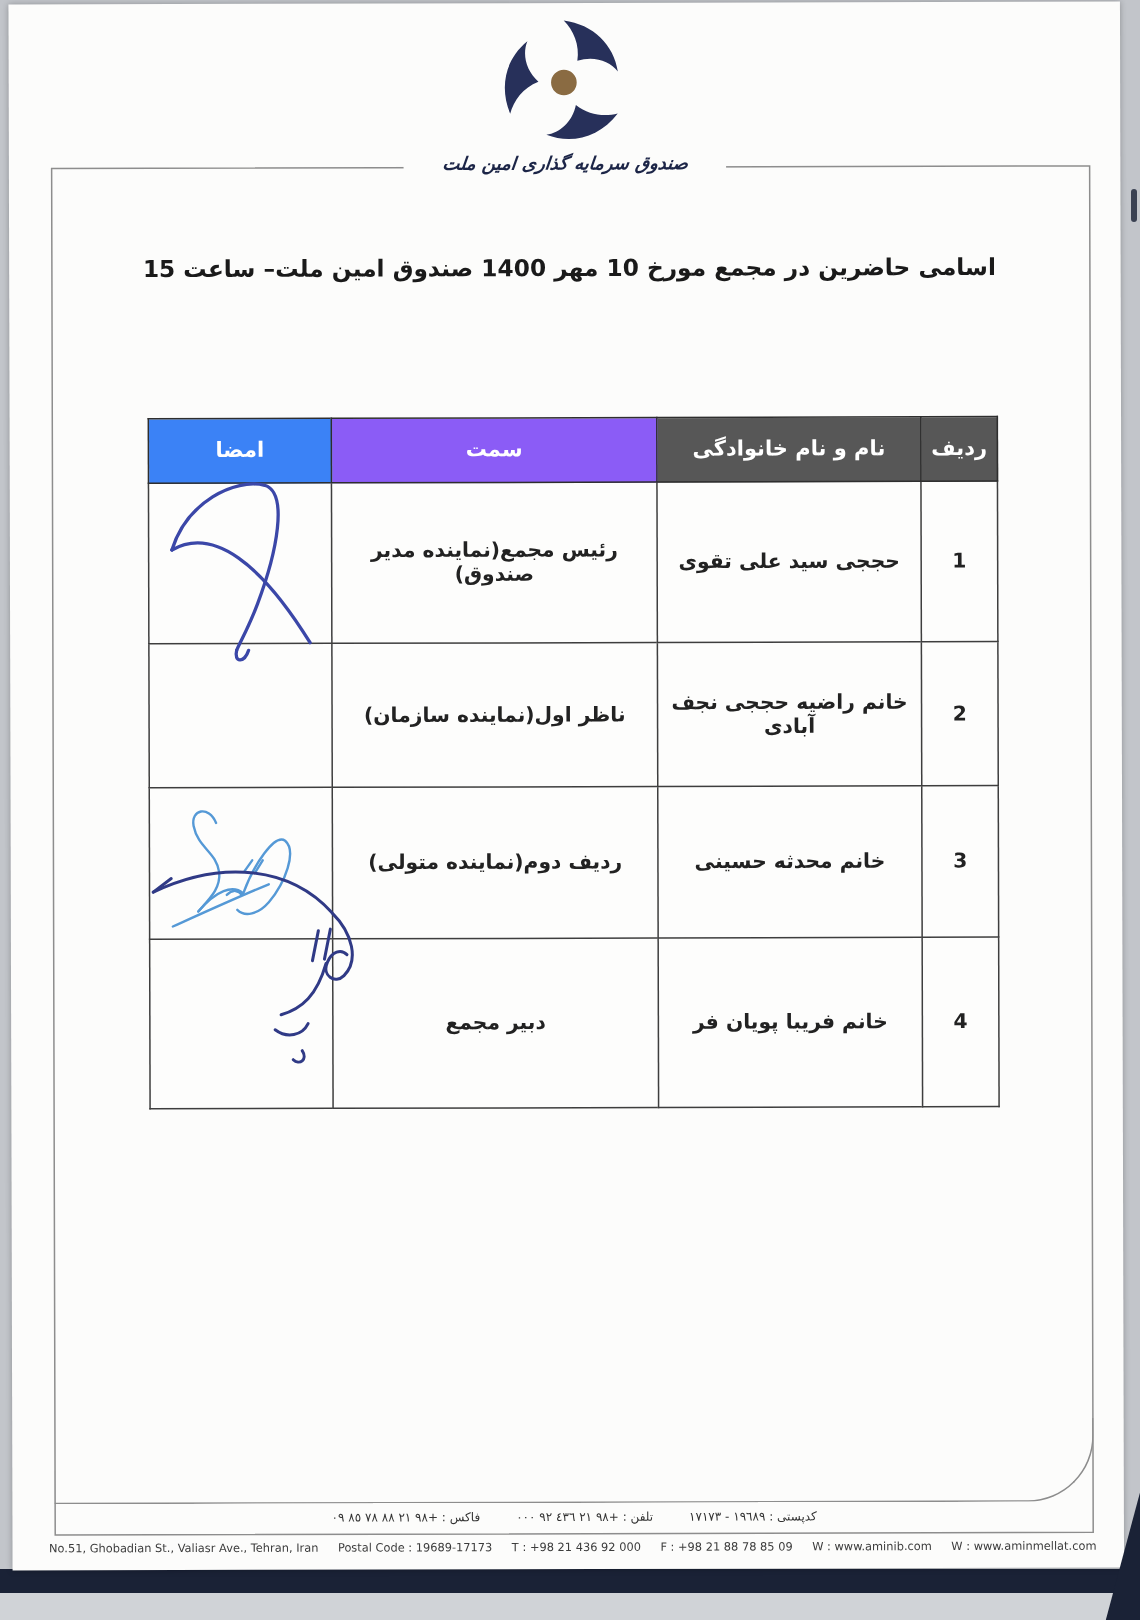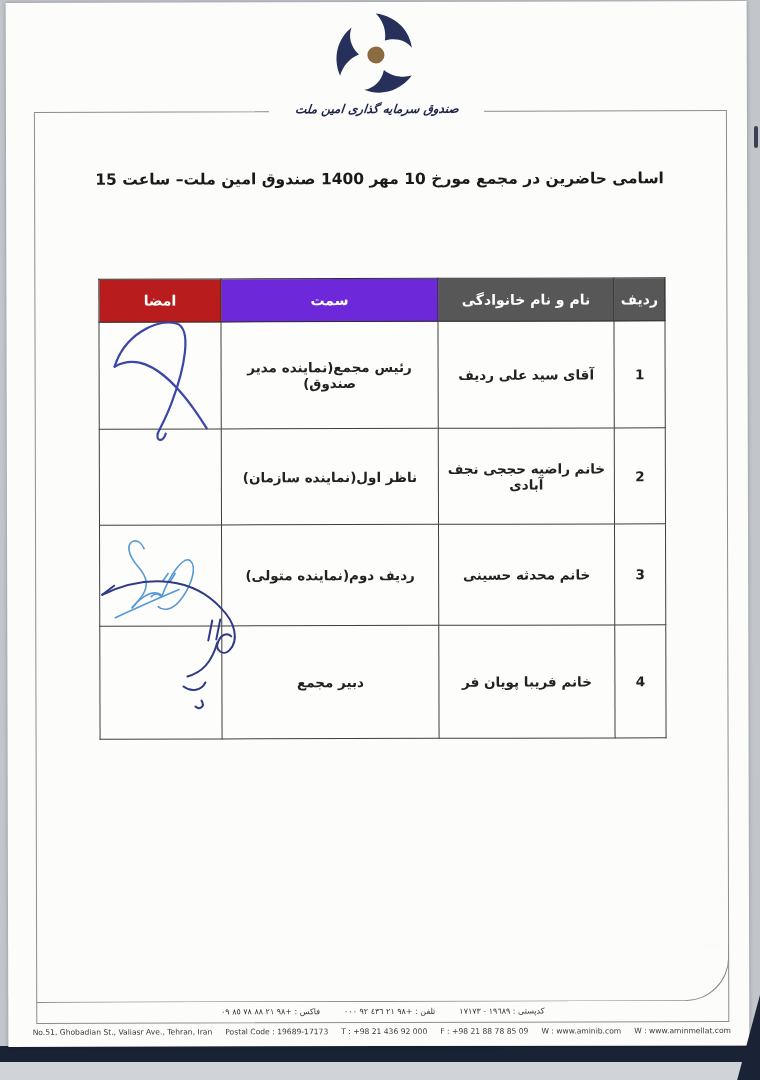--- a/index.html
+++ b/index.html
@@ -101,28 +101,28 @@
         <colgroup>
           <col style="width:51px">
             <col style="width:176px">
             <col style="width:217px">
             <col style="width:122px">
         </colgroup>
         <thead>
           <tr>
             <th style="background: rgb(87, 87, 87); margin-left: 35px;">ردیف</th>
             <th style="background: rgb(87, 87, 87); text-align: center;">نام و نام خانوادگی</th>
-            <th style="background: #6d28d9;">سمت</th>
-            <th style="background: #b91c1c;">امضا</th>
+            <th style="background: #8b5cf6;">سمت</th>
+            <th style="background: #3b82f6;">امضا</th>
           </tr>
         </thead>
         <tbody>
             <tr style="height: 107px;">
               <td>1</td>
-              <td>آقای سید علی ردیف</td>
+              <td>حججی سید علی تقوی</td>
               <td>رئیس مجمع(نماینده مدیر صندوق)</td>
               <td></td>
             </tr>
             <tr style="height: 96px;">
               <td>2</td>
               <td>خانم راضیه حججی نجف آبادی</td>
               <td>ناظر اول(نماینده سازمان)</td>
               <td></td>
             </tr>
             <tr style="height: 101px;">

